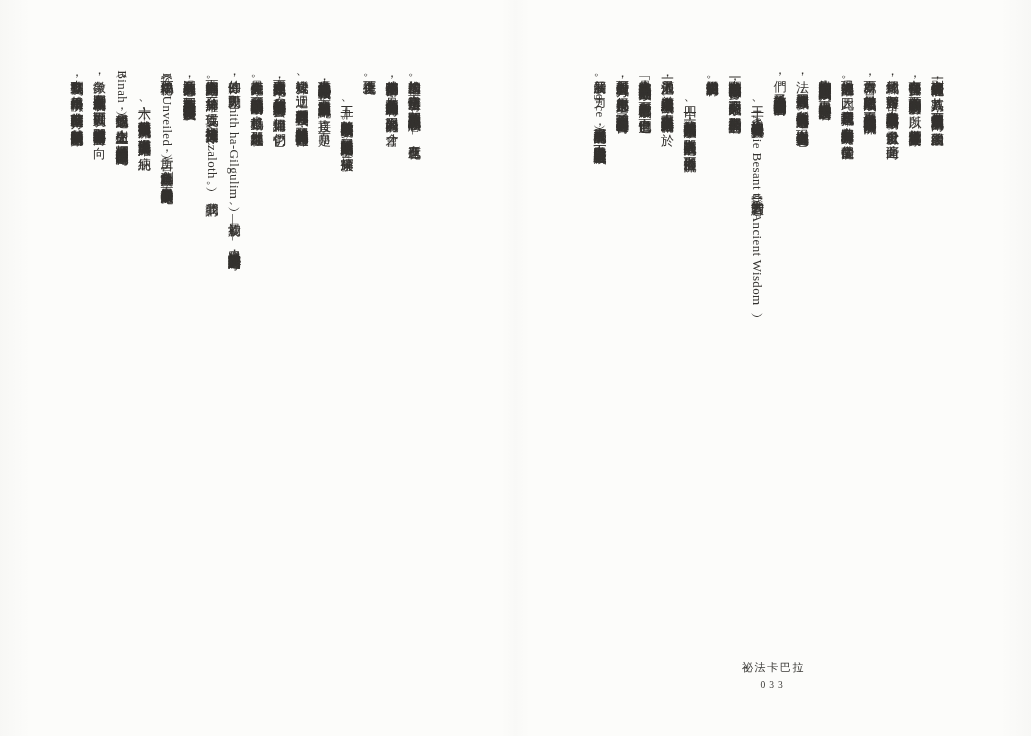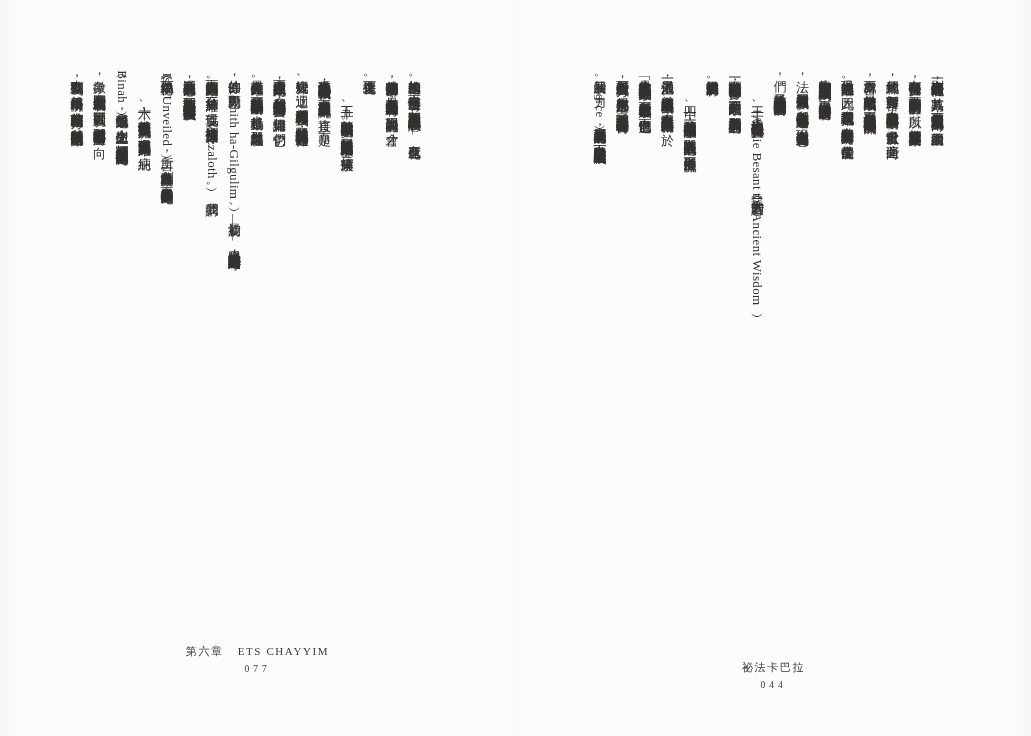--- a/index.html
+++ b/index.html
@@ -106,27 +106,21 @@
       <p class="col">的條件，即原動天（Reshith ha-Gilgulim）、最初旋——這是卡巴拉神祕家對於旋動之起始的稱呼，</p>
       <p class="col">而煉金術師則稱之為原動。至於第二輝耀、侯克瑪，則被拉比稱作黃道天球（Mazzaloth）。我們講</p>
       <p class="col">過圓及其各部分的概念，如同布拉瓦茨基夫人在其含有大量古代象徵手法的著作《神祕教義》以及</p>
       <p class="col">《伊西絲揭祕》（Isis Unveiled）所言，創造一直向前移動，而從最初的蛋發展出那條銜尾蛇。</p>
       <p class="col indent">十六、就像科帖爾滿溢出來而流入侯克瑪，侯克瑪滿溢出來而流入第三輝耀、庇納</p>
       <p class="col">（Binah）也是類似的過程，在生命之樹上，輝耀們一一接續的溢流所走的路徑會以一道閃電作為</p>
       <p class="col">象徵，有些圖畫則是以火劍作為表示。從圖一可以看到，那道閃電必得從科帖爾出發並向下、向</p>
       <p class="col">右移動到侯克瑪，然後轉為水平橫向，往左前進到科帖爾左下方，其與科帖爾之間的距離也跟第</p>
     </div>
 
-  <div id="footer-left" class="footer">
-    <div class="line1">
-      <span class="chapter">第六章</span><span>ETS CHAYYIM</span>
-    </div>
-    <div class="line2">077</div>
-  </div>
 
   <div id="footer-right" class="footer">
     <div class="line1">
       <span>祕法卡巴拉</span>
     </div>
-    <div class="line2">044</div>
+    <div class="line2">033</div>
   </div>
 
 </div>
 
 </body></html>

